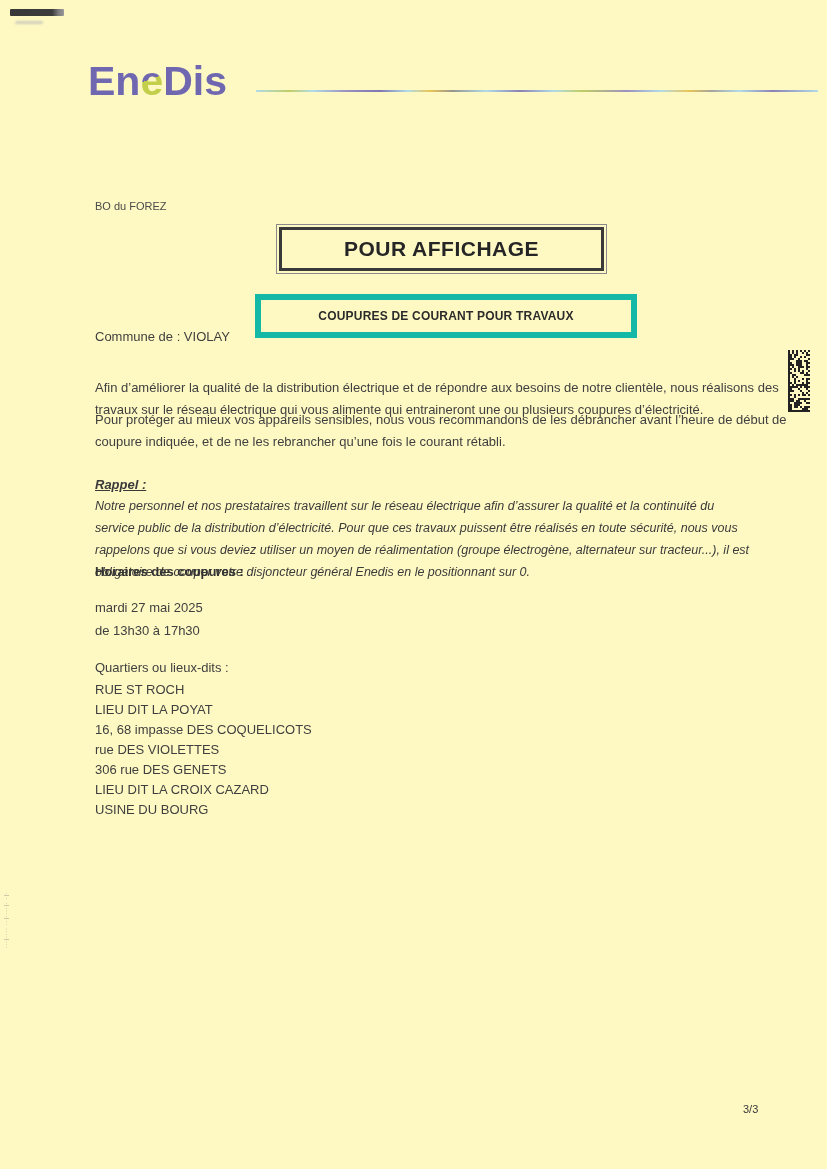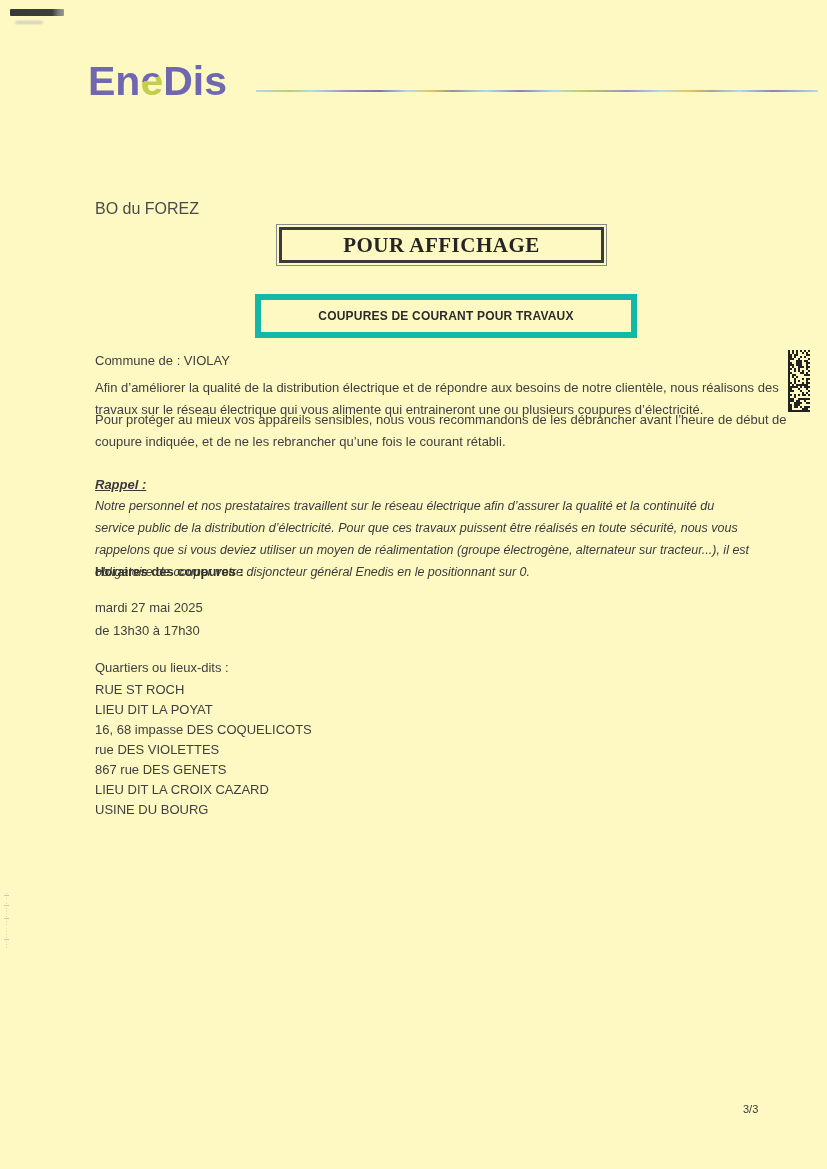--- a/index.html
+++ b/index.html
@@ -43,41 +43,41 @@
   .deco-line{
     position:absolute;left:256px;top:90px;width:562px;height:2px;
     background:linear-gradient(90deg,
       #a8d8ec 0%, #b9c95a 6%, #a8d8ec 10%, #8f86c0 16%, #6f68b0 22%,
       #a8d8ec 27%, #e8c04a 31%, #8a8a8a 35%, #a8d8ec 41%, #7d75b5 47%,
       #a8d8ec 53%, #b9c95a 58%, #8f86c0 66%, #a8d8ec 72%, #e8c04a 77%,
       #9a9a9a 81%, #a8d8ec 86%, #7d75b5 92%, #a8d8ec 100%);
     opacity:.9;
   }
   
-  .office{position:absolute;left:95px;top:200px;font-size:16px;color:#4a4a4a;}
+  .office{position:absolute;left:95px;top:200px;font-size:11px;color:#4a4a4a;}
   
   .affichage-outer{
-    position:absolute;left:276px;top:224px;width:331px;height:42px;
-    border:1px solid #8a8a8a;padding:2px;box-sizing:border-box;font-family:Liberation Serif, serif;
+    position:absolute;left:276px;top:224px;width:331px;height:50px;
+    border:1px solid #8a8a8a;padding:2px;box-sizing:border-box;
   }
   .affichage-inner{
     width:100%;height:100%;box-sizing:border-box;
     border:3px solid #3a3a3a;
     display:flex;align-items:center;justify-content:center;
     font-size:21px;font-weight:700;color:#252525;letter-spacing:.5px;
   }
   .coupures-box{
     position:absolute;left:255px;top:294px;width:370px;height:32px;
     border:6px solid #14b8a6;box-sizing:content-box;
     display:flex;align-items:center;justify-content:center;
     font-size:12px;font-weight:700;color:#2b2b2b;letter-spacing:.2px;
   }
   
   .tblock{position:absolute;left:95px;font-size:13px;color:#3f3f3f;}
-  .commune{top:353px;}
+  .commune{top:329px;}
   .para1{top:377px;width:695px;line-height:22px;}
   .para2{top:409px;width:695px;line-height:22px;}
   .rappel-label{top:477px;font-style:italic;font-weight:600;text-decoration:underline;color:#3a3a3a;}
   .rappel-text{top:495px;width:658px;font-style:italic;font-size:12.5px;line-height:22px;color:#3a3a3a;}
   .horaires-label{top:564px;font-weight:700;color:#333333;}
   .date-line{top:600px;}
   .time-line{top:623px;}
   .quartiers-label{top:660px;}
   .streets{top:682px;}
   .street-line{height:20px;font-size:13px;color:#3f3f3f;}
@@ -114,21 +114,21 @@
   <div class="tblock rappel-text">Notre personnel et nos prestataires travaillent sur le réseau électrique afin d’assurer la qualité et la continuité du service public de la distribution d’électricité. Pour que ces travaux puissent être réalisés en toute sécurité, nous vous rappelons que si vous deviez utiliser un moyen de réalimentation (groupe électrogène, alternateur sur tracteur...), il est obligatoire de couper votre disjoncteur général Enedis en le positionnant sur 0.</div>
   <div class="tblock horaires-label">Horaires des coupures :</div>
   <div class="tblock date-line">mardi 27 mai 2025</div>
   <div class="tblock time-line">de 13h30 à 17h30</div>
   <div class="tblock quartiers-label">Quartiers ou lieux-dits :</div>
   <div class="tblock streets">
       <div class="street-line">RUE ST ROCH</div>
       <div class="street-line">LIEU DIT LA POYAT</div>
       <div class="street-line">16, 68 impasse DES COQUELICOTS</div>
       <div class="street-line">rue DES VIOLETTES</div>
-      <div class="street-line">867 rue DES GENETS</div>
+      <div class="street-line">306 rue DES GENETS</div>
       <div class="street-line">LIEU DIT LA CROIX CAZARD</div>
       <div class="street-line">USINE DU BOURG</div>
     </div>
 
   <div class="barcode"><svg width="22" height="62" viewBox="0 0 22 62" xmlns="http://www.w3.org/2000/svg" fill="#222222">
         <rect x="0" y="0" width="2" height="2"></rect>
         <rect x="4" y="0" width="2" height="2"></rect>
         <rect x="8" y="0" width="2" height="2"></rect>
         <rect x="12" y="0" width="2" height="2"></rect>
         <rect x="16" y="0" width="2" height="2"></rect>

